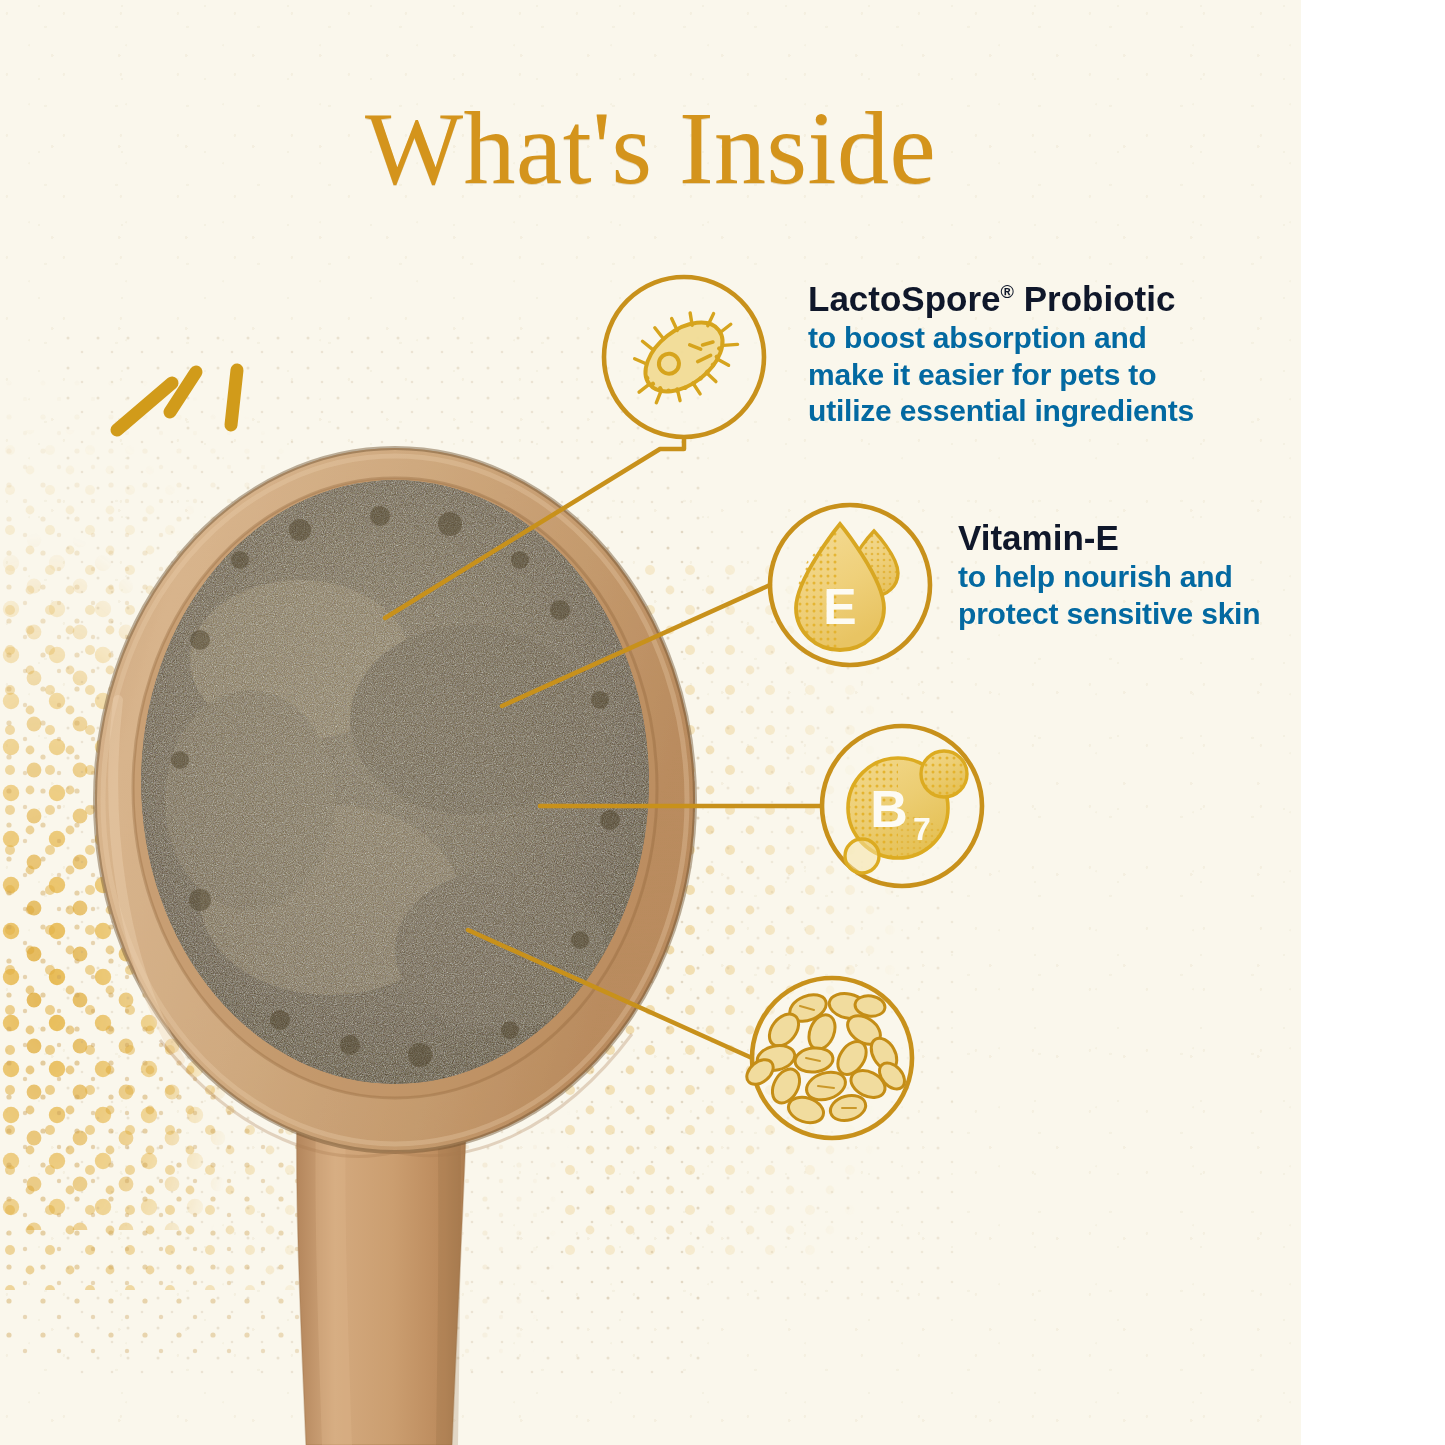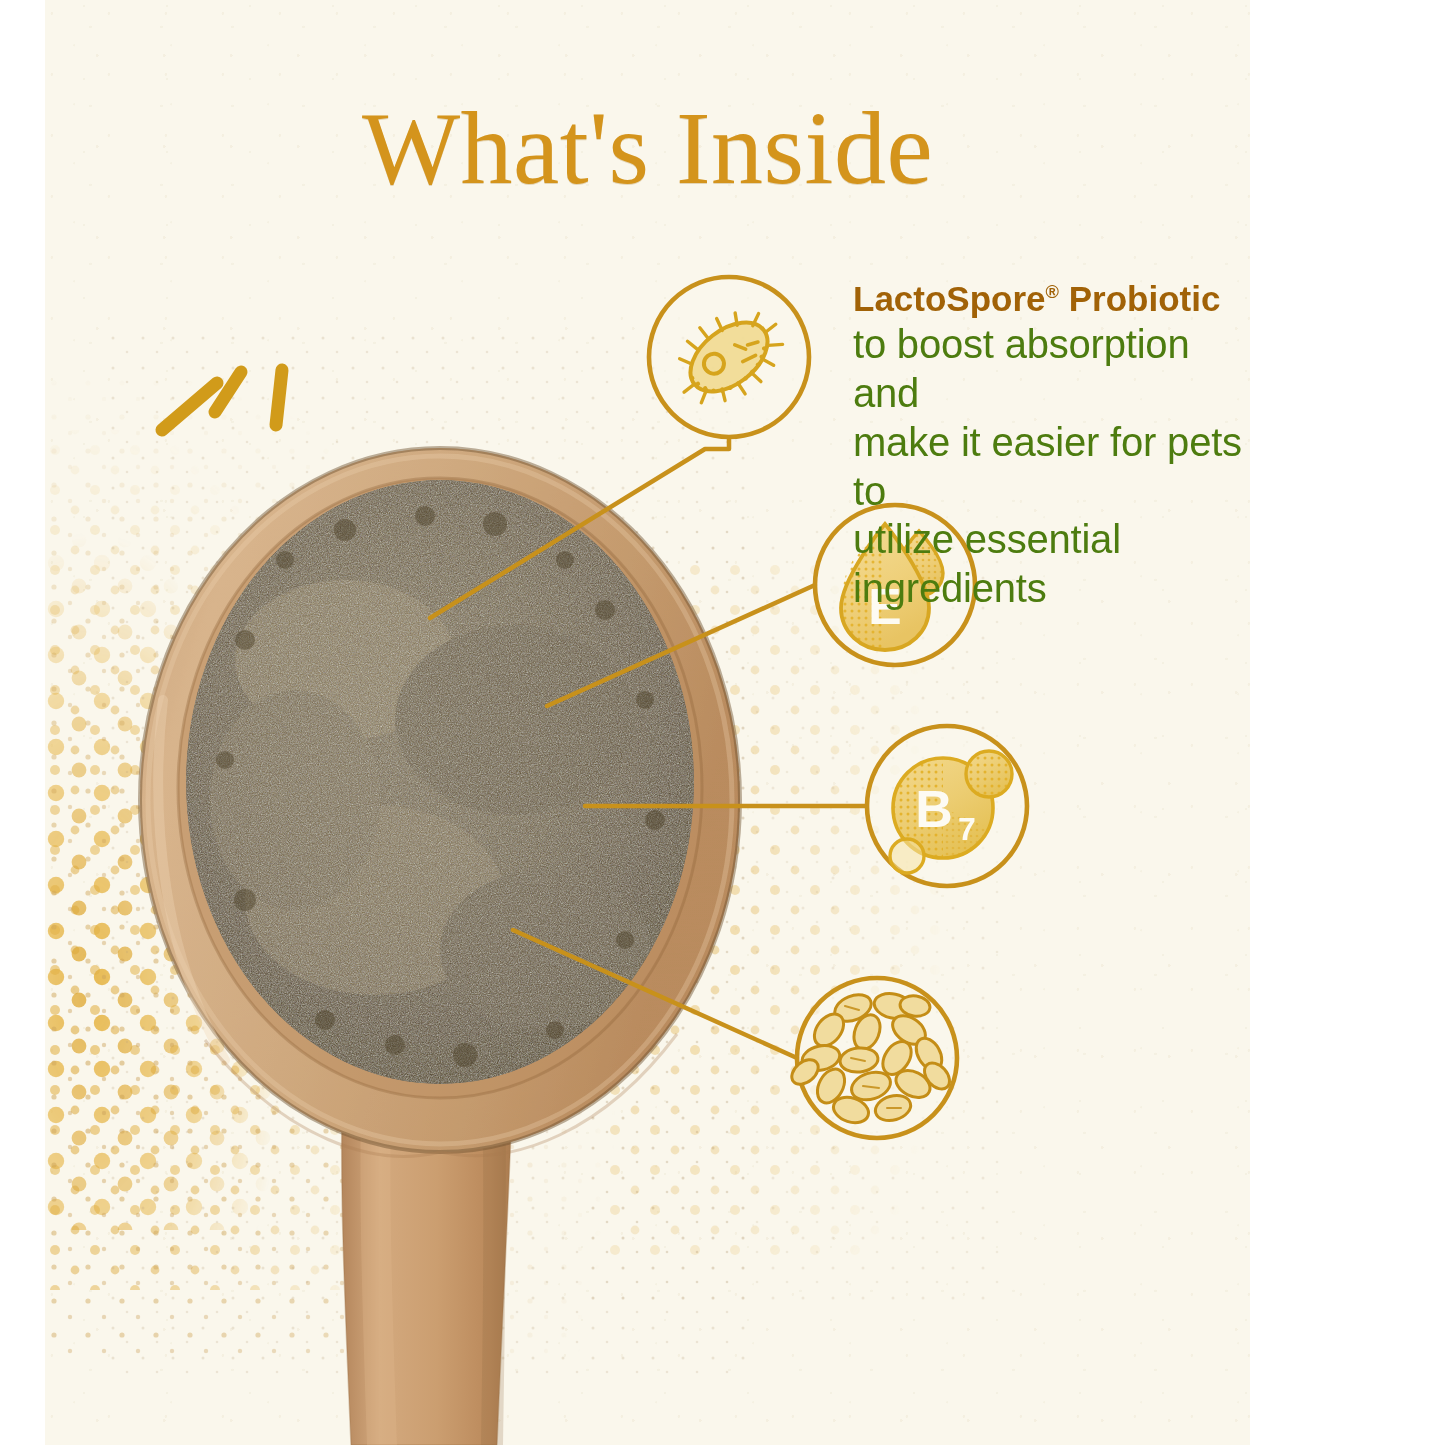--- a/index.html
+++ b/index.html
@@ -2,26 +2,25 @@
 <html><head>
 <meta charset="utf-8">
 <style>
   html, body {
     margin: 0;
     padding: 0;
     background: #ffffff;
   }
   #stage {
     position: relative;
-    width: 1205px;
+    width: 1301px;
     height: 1445px;
     overflow: hidden;
     background: #faf7ec;
     font-family: "Liberation Sans", sans-serif;
-    margin-left: 45px;
   }
   
   .bg-texture {
     position: absolute;
     inset: 0;
     background-image:
       radial-gradient(circle at 12% 22%, rgba(190,170,120,0.10) 0 1.2px, transparent 1.4px),
       radial-gradient(circle at 47% 8%,  rgba(190,170,120,0.09) 0 1.1px, transparent 1.3px),
       radial-gradient(circle at 78% 61%, rgba(190,170,120,0.10) 0 1.3px, transparent 1.5px),
       radial-gradient(circle at 30% 77%, rgba(190,170,120,0.08) 0 1.0px, transparent 1.2px),
@@ -51,34 +50,34 @@
   .art svg { display: block; width: 1445px; height: 1445px; }
 
   
   .callout {
     position: absolute;
     display: block;
   }
   .callout .heading {
     font-size: 35px;
     font-weight: 700;
-    color: #a16207;
+    color: #0f172a;
     line-height: 1.12;
     margin: 0 0 2px 0;
     white-space: nowrap;
   }
   .callout .heading sup {
     font-size: 0.52em;
     vertical-align: super;
     line-height: 0;
   }
   .callout .body {
-    font-size: 40px;
-    font-weight: 400;
-    color: #4d7c0f;
+    font-size: 30px;
+    font-weight: 700;
+    color: #0369a1;
     line-height: 1.22;
     margin: 0;
     white-space: pre-line;
     letter-spacing: -0.2px;
   }
 
   #co-probiotic { left: 808px; top: 279px; }
   #co-vitamin-e { left: 958px; top: 518px; }
   #co-biotin    { left: 1013px; top: 757px; }
   #co-flaxseed  { left: 960px; top: 990px; }
@@ -395,16 +394,21 @@
   </svg>
   </div>
 
   <div class="callout" id="co-probiotic">
     <div class="heading"><span>LactoSpore</span><sup>®</sup><span> Probiotic</span></div>
     <p class="body">to boost absorption and
 make it easier for pets to
 utilize essential ingredients</p>
   </div>
 
+  <div class="callout" id="co-vitamin-e">
+    <div class="heading"><span>Vitamin-E</span><sup></sup><span></span></div>
+    <p class="body">to help nourish and
+protect sensitive skin</p>
+  </div>
 
 
 
 </div>
 
 </body></html>

